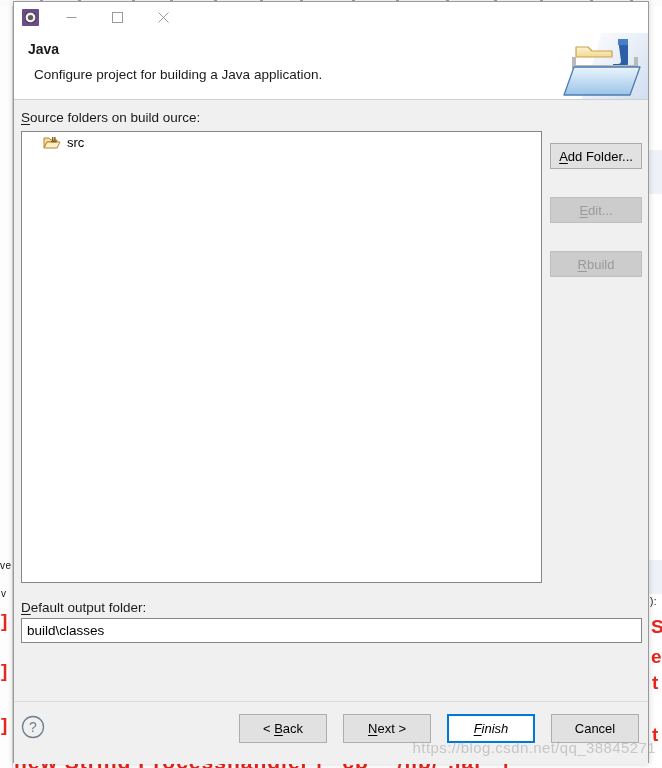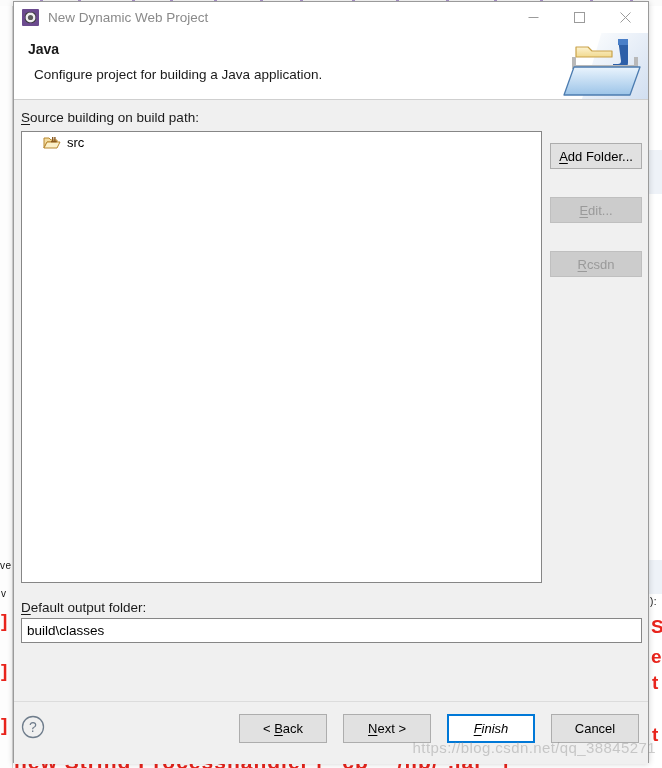--- a/index.html
+++ b/index.html
@@ -259,21 +259,20 @@
         <circle cx="8.5" cy="8.5" r="5" fill="#efefef"></circle>
         <circle cx="8.5" cy="8.5" r="2.6" fill="#5c5c5c"></circle>
         <g fill="#6b4a8e">
           <rect x="7.7" y="1.2" width="1.8" height="2.4"></rect>
           <rect x="7.7" y="13.4" width="1.8" height="2.4"></rect>
           <rect x="1.2" y="7.7" width="2.4" height="1.8"></rect>
           <rect x="13.4" y="7.7" width="2.4" height="1.8"></rect>
         </g>
       </svg>
     </span>
-    <span class="title-text">New Dynamic Web Project</span>
     <span class="wincontrols">
       <span class="winbtn">
         <svg width="11" height="11" viewBox="0 0 11 11">
             <line x1="0.5" y1="5.5" x2="10.5" y2="5.5" stroke="currentColor" stroke-width="1"></line>
           </svg>
       </span>
       <span class="winbtn">
         <svg width="11" height="11" viewBox="0 0 11 11">
             <rect x="0.5" y="0.5" width="10" height="10" fill="none" stroke="currentColor" stroke-width="1"></rect>
           </svg>
@@ -318,21 +317,21 @@
         <path d="M72 26 h4 v10 h-4 Z" fill="#b9b9b9"></path>
 
         <path d="M12 36 L78 36 L68 64 L2 64 Z" fill="url(#folderfront)" stroke="#4c7cb0" stroke-width="1.3" stroke-linejoin="round"></path>
       </svg>
     </span>
   </div>
 
   <div class="body">
 
     <div class="field-label" style="left:7px; top:10px;">
-      <span class="mn">S</span><span>ource building on build path:</span>
+      <span class="mn">S</span><span>ource folders on build ource:</span>
     </div>
 
     <div class="listbox">
       <div class="list-item">
         <span class="ico">
           <svg width="18" height="16" viewBox="0 0 18 16">
             <path d="M1 13 L1 3 L6 3 L8 5 L14 5 L14 7 L4 7 Z" fill="#f3dca0" stroke="#b7862e" stroke-width="1" stroke-linejoin="round"></path>
             <path d="M4 7 L17 7 L14 13 L1 13 Z" fill="#fbf0c9" stroke="#b7862e" stroke-width="1" stroke-linejoin="round"></path>
             <g fill="#8a5a20">
               <rect x="9" y="2" width="1.4" height="4"></rect>
@@ -346,21 +345,21 @@
     </div>
 
     <div class="sidebtns">
       <div class="btn">
         <span><span class="mn">A</span><span>dd Folder...</span></span>
       </div>
       <div class="btn disabled">
         <span><span class="mn">E</span><span>dit...</span></span>
       </div>
       <div class="btn disabled">
-        <span><span class="mn">R</span><span>csdn</span></span>
+        <span><span class="mn">R</span><span>build</span></span>
       </div>
     </div>
 
     <div class="field-label outlabel">
       <span class="mn">D</span><span>efault output folder:</span>
     </div>
 
     <input class="textfield" type="text" value="build\classes" style="">
   </div>
 

